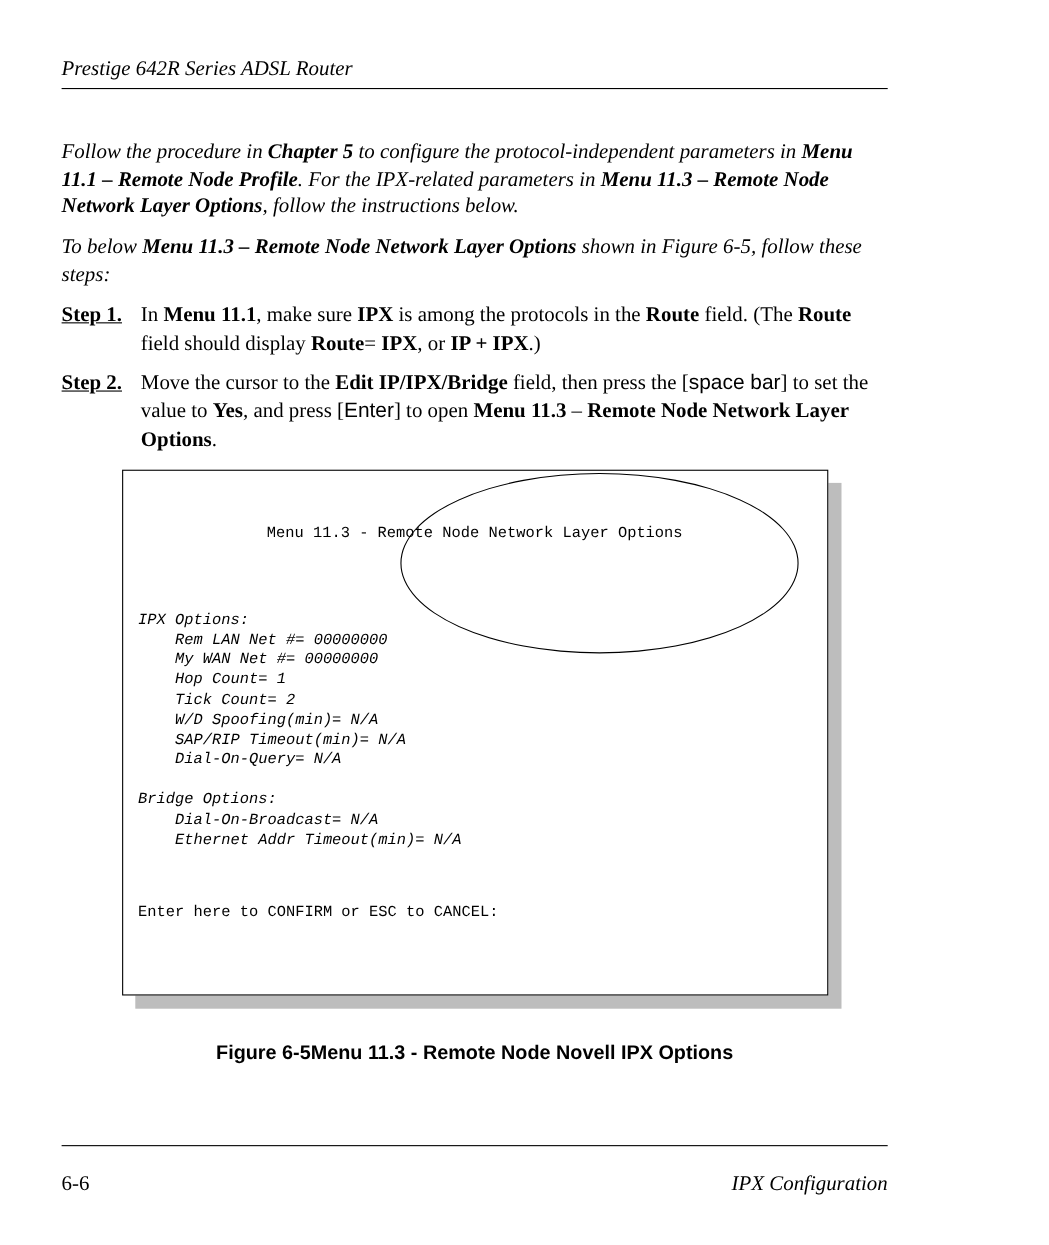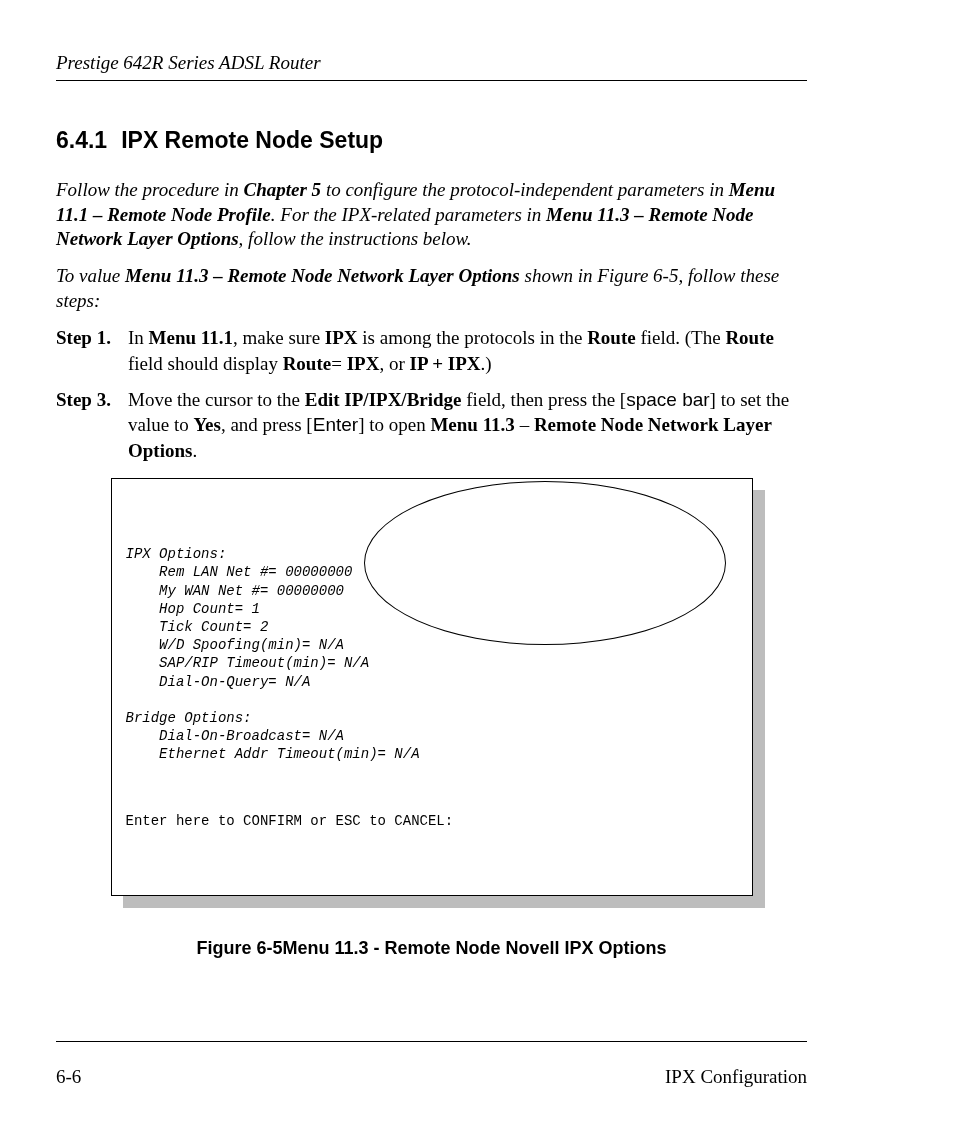--- a/index.html
+++ b/index.html
@@ -40,20 +40,21 @@
     font-size: 19px;
     line-height: 1.35;
   }
   .step-row {
     display: flex;
     margin-bottom: 10px;
   }
   .step-label {
     flex: 0 0 72px;
     font-weight: bold;
+    text-decoration: underline;
   }
   .step-body {
     flex: 1;
   }
   .bold { font-weight: bold; }
   .sans { font-family: Arial, Helvetica, sans-serif; }
 
   .menu-wrap {
     position: relative;
     width: 642px;
@@ -111,59 +112,57 @@
     position: absolute;
     left: 56px;
     right: 56px;
     bottom: 44px;
     border-top: 1.5px solid #000;
     padding-top: 24px;
     display: flex;
     justify-content: space-between;
     font-size: 19px;
   }
-  .page-footer .section-name { }
+  .page-footer .section-name { font-style: italic; }
 </style>
 </head>
 <body>
 
 <div class="page">
 
   <div class="running-head">Prestige 642R Series ADSL Router</div>
 
-  <div class="section-title">
-    <span class="num">6.4.1</span><span>IPX Remote Node Setup</span>
-  </div>
 
   <p class="body-para">
     <span>Follow the procedure in </span><span class="bold">Chapter 5</span><span> to configure the protocol-independent parameters in </span><span class="bold">Menu 11.1 – Remote Node Profile</span><span>.  For the IPX-related parameters in </span><span class="bold">Menu 11.3 – Remote Node Network Layer Options</span><span>, follow the instructions below.</span>
   </p>
 
   <p class="body-para">
-    <span>To value </span><span class="bold">Menu 11.3 – Remote Node Network Layer Options</span><span> shown in Figure 6-5, follow these steps:</span>
+    <span>To below </span><span class="bold">Menu 11.3 – Remote Node Network Layer Options</span><span> shown in Figure 6-5, follow these steps:</span>
   </p>
 
   <div class="steps">
     <div class="step-row">
       <div class="step-label">Step 1.</div>
       <div class="step-body">
         <span>In </span><span class="bold">Menu 11.1</span><span>, make sure </span><span class="bold">IPX</span><span> is among the protocols in the </span><span class="bold">Route</span><span> field. (The </span><span class="bold">Route</span><span> field should display </span><span class="bold">Route</span><span>= </span><span class="bold">IPX</span><span>, or </span><span class="bold">IP + IPX</span><span>.)</span>
       </div>
     </div>
     <div class="step-row">
-      <div class="step-label">Step 3.</div>
+      <div class="step-label">Step 2.</div>
       <div class="step-body">
         <span>Move the cursor to the </span><span class="bold">Edit IP/IPX/Bridge</span><span> field, then press the [</span><span class="sans">space bar</span><span>] to set the value to </span><span class="bold">Yes</span><span>, and press [</span><span class="sans">Enter</span><span>] to open </span><span class="bold">Menu 11.3</span><span> – </span><span class="bold">Remote Node Network Layer Options</span><span>.</span>
       </div>
     </div>
   </div>
 
   <div class="menu-wrap">
     <div class="menu-shadow"></div>
     <div class="menu-box">
+      <div class="menu-title">Menu 11.3 - Remote Node Network Layer Options</div>
       <div class="menu-cols">
         <div class="menu-col right">
 IPX Options:
     Rem LAN Net #= 00000000
     My WAN Net #= 00000000
     Hop Count= 1
     Tick Count= 2
     W/D Spoofing(min)= N/A
     SAP/RIP Timeout(min)= N/A
     Dial-On-Query= N/A

